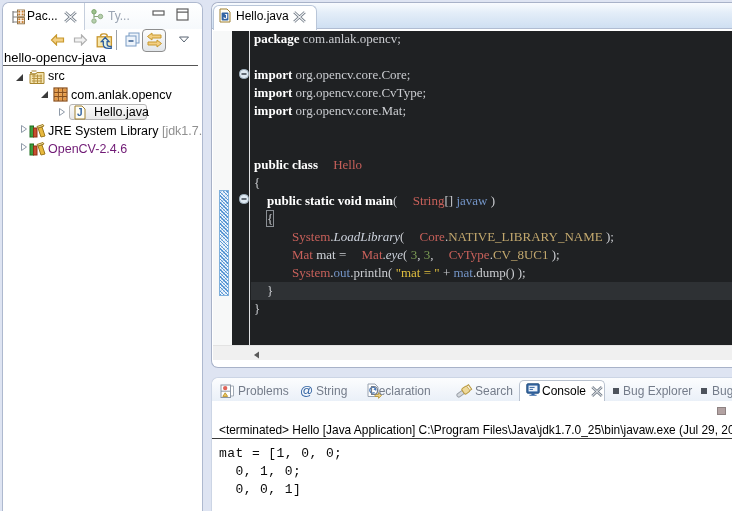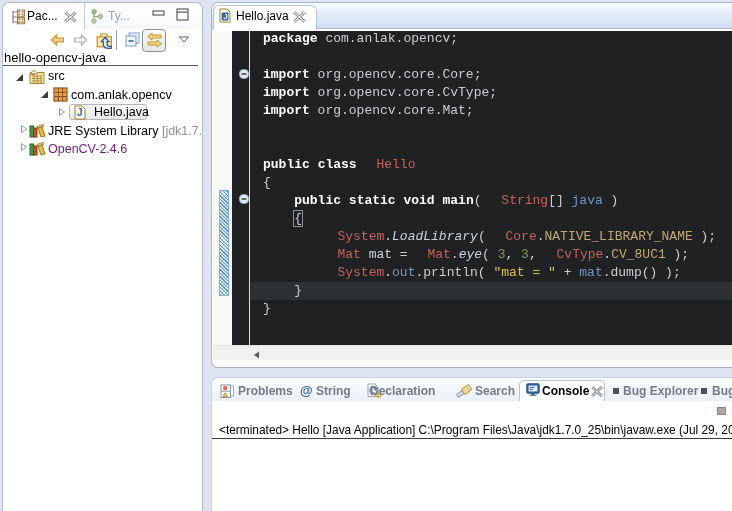--- a/index.html
+++ b/index.html
@@ -30,39 +30,39 @@
   #ruler { position:absolute; left:0; top:0; width:19px; height:314px; background:#f7f8f8; }
   #rangeind { position:absolute; left:6px; top:159px; width:10px; height:106px;
           border:1px solid #7fb0dc;
           background:repeating-linear-gradient(45deg, rgba(65,135,205,.85) 0 1px, rgba(255,255,255,0) 1px 2.5px),
                      repeating-linear-gradient(-45deg, rgba(65,135,205,.3) 0 1px, rgba(255,255,255,0) 1px 2.5px),#eef5fc; }
   #gutter { position:absolute; left:19px; top:0; width:18px; height:314px; background:#1f2123;
           border-right:1px solid #dfe1e3; }
   #code { position:absolute; left:38px; top:-1px; width:482px; height:315px;
           font-family:"Liberation Mono", monospace; font-size:13px; line-height:18px;
           color:#caccd0; }
-  #code .ln { height:18px; padding-left:12px; white-space:pre; overflow:visible; }
+  #code .ln { height:18px; padding-left:3px; white-space:pre; overflow:visible;font-family:Liberation Serif, serif; }
   .k { color:#ffffff; font-weight:bold; }
   .cl { color:#c7605a;margin-left:12px; }
   .vr { color:#7394c6; }
   .ct { color:#c2a86e; }
   .im { color:#ccd2dc; font-style:italic; }
   .nm { color:#7c9e55; }
   .st { color:#e0bf3f; }
   .hl { background:#2e3134; }
   .brk { outline:1px solid #8a8f94; }
   #hscroll { position:absolute; left:1px; top:342px; width:520px; height:15px; background:#f0f0f0;
           border-top:1px solid #e3e3e3; }
 
   
   #bottom { left:211px; top:377px; width:521px; height:134px; background:#fff; overflow:hidden;
           border:1px solid #ccd5e5; border-right:none; border-bottom:none; border-radius:7px 0 0 0; }
   #btabstrip { position:absolute; left:0; top:0; width:520px; height:23px;
           background:linear-gradient(#fcfdfe,#eaf0f8); border-radius:7px 0 0 0; }
-  .btab { position:absolute; top:0; height:20px; font-size:12px; color:#747c8a; line-height:26px;font-weight:bold; }
+  .btab { position:absolute; top:0; height:20px; font-size:12px; color:#747c8a; line-height:26px; }
   #constab { position:absolute; left:307px; top:2px; width:86px; height:21px; background:#fff;
           border:1px solid #b9c2cf; border-bottom:none; border-radius:5px 5px 0 0; }
   #console { position:absolute; left:0; top:23px; width:520px; height:110px; background:#fff; }
   #termline { position:absolute; left:0px; top:0px; width:616px; height:38px;
           border-bottom:1px solid #3a3a3a; font-size:11.9px; color:#000; white-space:pre; }
   #conout { position:absolute; left:7px; top:44px; font-family:"Liberation Mono", monospace;
           font-size:13px; letter-spacing:.42px; line-height:18px; color:#0a0a0a; white-space:pre; }
 </style>
 </head>
 <body>
@@ -227,21 +227,21 @@
     <div id="code">
       <div class="ln"><span class="k">package</span> com.anlak.opencv;</div>
       <div class="ln"> </div>
       <div class="ln"><span class="k">import</span> org.opencv.core.Core;</div>
       <div class="ln"><span class="k">import</span> org.opencv.core.CvType;</div>
       <div class="ln"><span class="k">import</span> org.opencv.core.Mat;</div>
       <div class="ln"> </div>
       <div class="ln"> </div>
       <div class="ln"><span class="k">public</span> <span class="k">class</span> <span class="cl">Hello</span></div>
       <div class="ln">{</div>
-      <div class="ln">    <span class="k">public</span> <span class="k">static</span> <span class="k">void</span> <span class="k">main</span>( <span class="cl">String</span>[] <span class="vr">java</span> )</div>
+      <div class="ln">    <span class="k">public</span> <span class="k">static</span> <span class="k">void</span> <span class="k">main</span>( <span class="cl">String</span>[] <span class="vr">javaw</span> )</div>
       <div class="ln">    <span class="brk">{</span></div>
       <div class="ln">        <span class="cl">System</span>.<span class="im">LoadLibrary</span>( <span class="cl">Core</span>.<span class="ct">NATIVE_LIBRARY_NAME</span> );</div>
       <div class="ln">        <span class="cl">Mat</span> <span style="color:#ced2d8">mat</span> = <span class="cl">Mat</span>.<span class="im">eye</span>( <span class="nm">3</span>, <span class="nm">3</span>, <span class="cl">CvType</span>.<span class="ct">CV_8UC1</span> );</div>
       <div class="ln">        <span class="cl">System</span>.<span class="vr">out</span>.println( <span class="st">"mat = "</span> + <span class="vr">mat</span>.dump() );</div>
       <div class="ln hl">    }</div>
       <div class="ln">}</div>
     </div>
   </div>
   <div id="hscroll">
     <svg class="abs" style="left:40px;top:5px" width="7" height="8" viewBox="0 0 7 8">
@@ -290,14 +290,17 @@
     <path d="M1.2 1 L10.8 10 M10.8 1 L1.2 10" stroke="#fbfbfc" stroke-width="1"></path>
   </svg>
   <div class="abs" style="left:401px;top:10px;width:6px;height:6px;background:#4d535c"></div>
   <div class="btab" style="left:411px">Bug Explorer</div>
   <div class="abs" style="left:489px;top:10px;width:6px;height:6px;background:#4d535c"></div>
   <div class="btab" style="left:500px">Bug</div>
 
   <div id="console">
     <div class="abs" style="left:505px;top:6px;width:9px;height:8px;background:#b2a2a2;border:1px solid #8e8282"></div>
     <div id="termline"><span style="position:absolute;left:7px;top:22px">&lt;terminated&gt; Hello [Java Application] C:\Program Files\Java\jdk1.7.0_25\bin\javaw.exe (Jul 29, 20</span></div>
+    <div id="conout">mat = [1, 0, 0;
+  0, 1, 0;
+  0, 0, 1]</div>
   </div>
 </div>
 
 </body></html>

